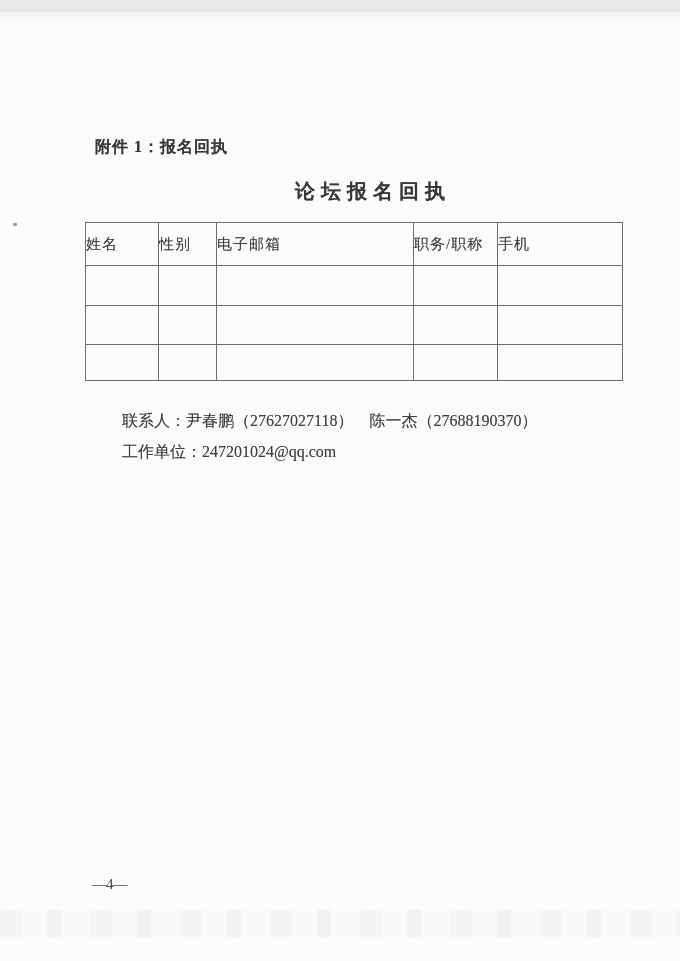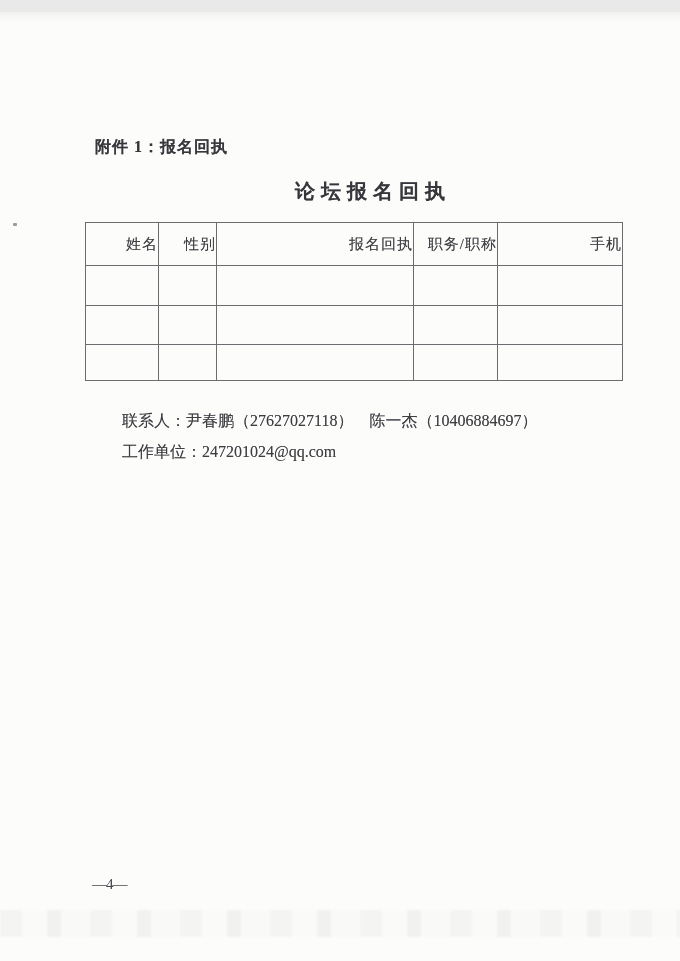--- a/index.html
+++ b/index.html
@@ -54,21 +54,21 @@
     text-shadow:0 0 0.5px rgba(54,54,59,0.55);
   }
   table.reg {
     position:absolute; left:85px; top:210px;
     width:537px; border-collapse:collapse; table-layout:fixed;
   }
   .reg th, .reg td {
     border:1px solid #6a6c70;
     font-weight:normal;
     font-size:15px;
-    text-align:right;
+    text-align:left;
     vertical-align:middle;
     letter-spacing:1px;
     color:#3d3d42;
     text-shadow:0 0 0.5px rgba(61,61,66,0.45);
   }
   .reg thead tr { height:43px; }
   .reg tbody tr:nth-child(1) { height:40px; }
   .reg tbody tr:nth-child(2) { height:39px; }
   .reg tbody tr:nth-child(3) { height:36px; }
   .notes {
@@ -102,21 +102,21 @@
       <col style="width:73px">
         <col style="width:58px">
         <col style="width:197px">
       <col style="width:84px">
         <col style="width:125px">
     </colgroup>
     <thead>
       <tr>
         <th>姓名</th>
         <th>性别</th>
-        <th>报名回执</th>
+        <th>电子邮箱</th>
         <th>职务/职称</th>
         <th>手机</th>
       </tr>
     </thead>
     <tbody>
       <tr>
         <td></td>
         <td></td>
         <td></td>
         <td></td>
@@ -133,21 +133,21 @@
         <td></td>
         <td></td>
         <td></td>
         <td></td>
         <td></td>
       </tr>
     </tbody>
   </table>
 
   <div class="notes">
-    <div><span>联系人：</span><span>尹春鹏（27627027118）</span><span class="contact-gap"></span><span>陈一杰（10406884697）</span></div>
+    <div><span>联系人：</span><span>尹春鹏（27627027118）</span><span class="contact-gap"></span><span>陈一杰（27688190370）</span></div>
     <div><span>工作单位：</span><span>247201024@qq.com</span></div>
   </div>
 
   <div class="page-number">—4—</div>
 
   <div class="mid-noise"></div>
   <div class="bottom-edge"></div>
   <div class="below-edge"></div>
 
 </div>

